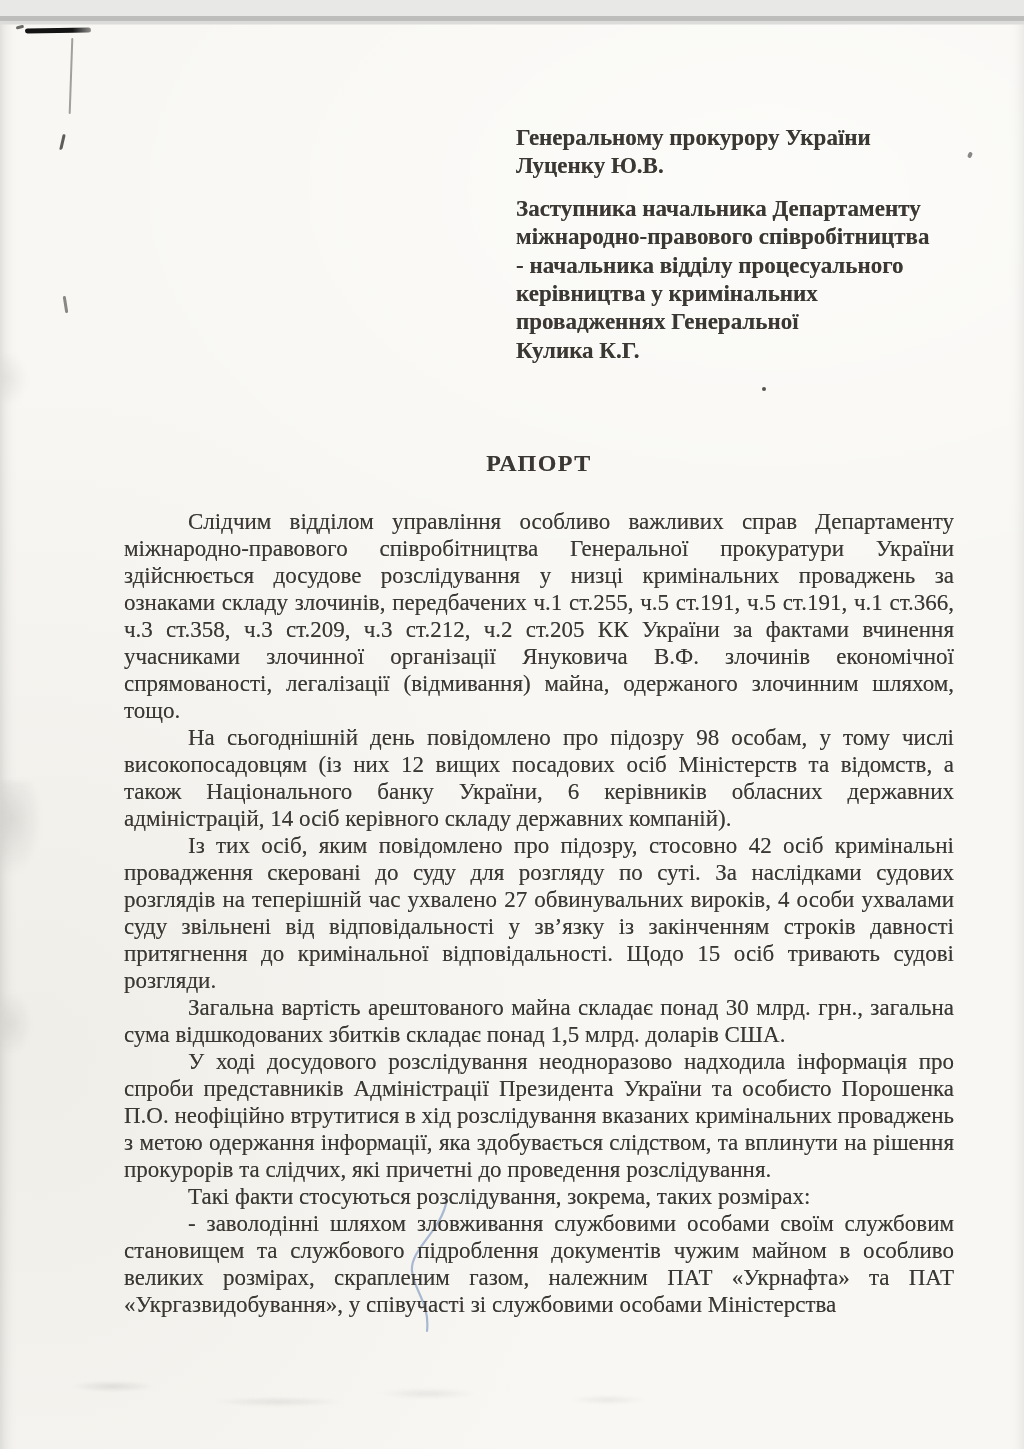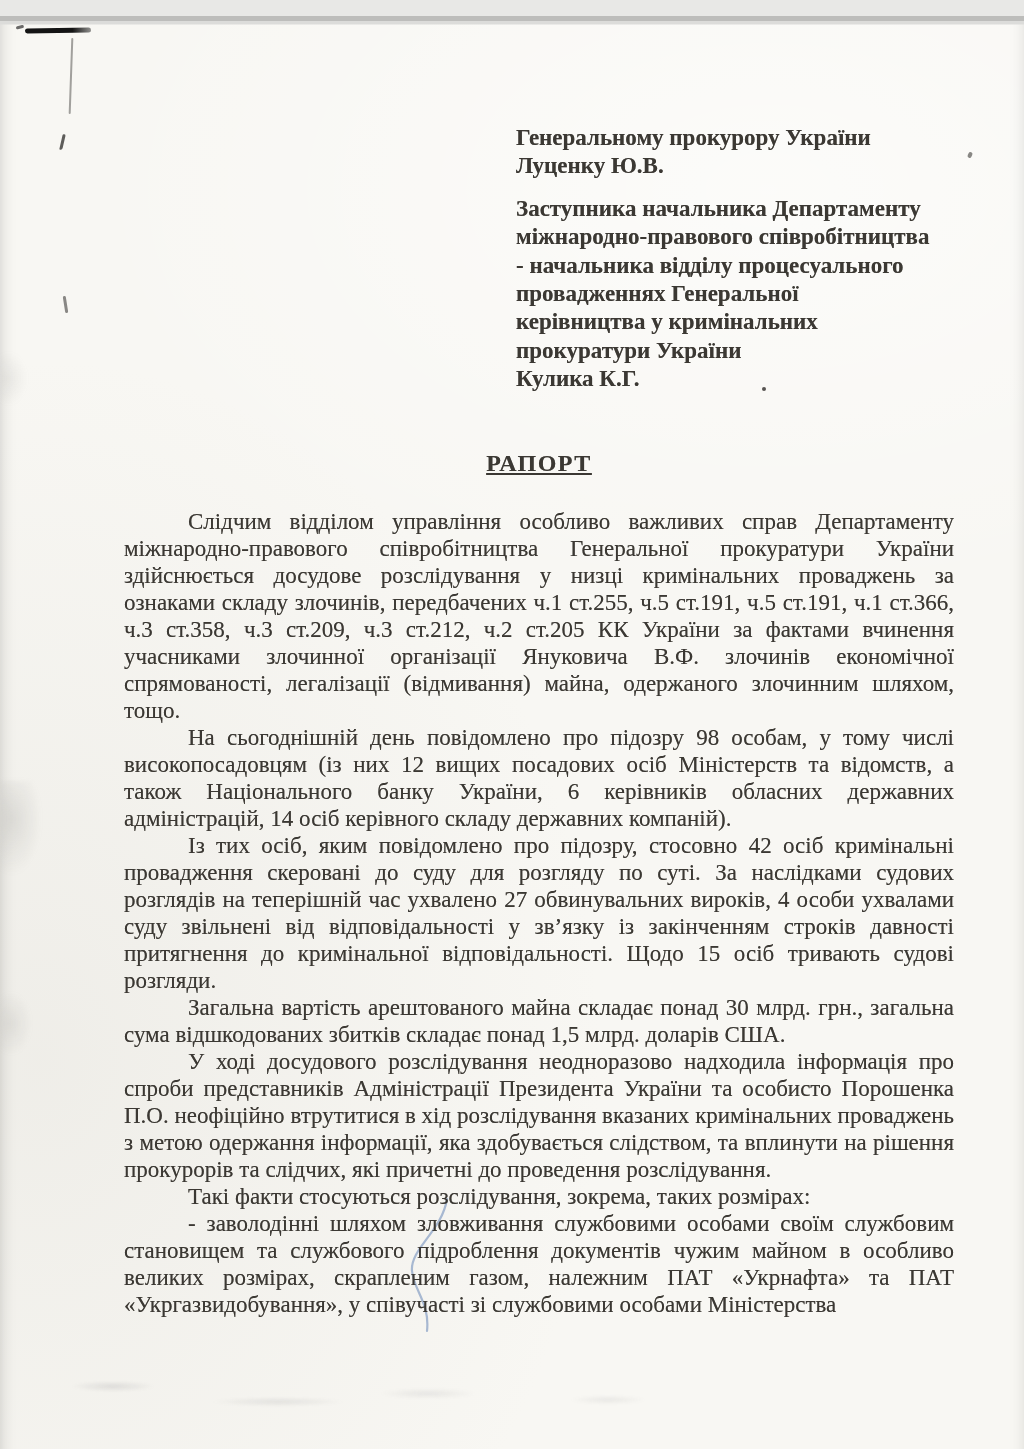--- a/index.html
+++ b/index.html
@@ -149,21 +149,20 @@
 
   
   .report-title {
     position: absolute;
     left: 124px; top: 434px;
     width: 830px;
     text-align: center;
     font-weight: bold;
     font-size: 24px;
     letter-spacing: 1.5px;
-    text-decoration: underline;
   }
 
   
   .report-body {
     position: absolute;
     left: 124px; top: 492px;
     width: 830px;
     font-size: 23px;
     line-height: 27px;
     text-align: justify;
@@ -199,23 +198,22 @@
 
   <div class="recipient txt">
     <div class="addressee-group">
       <div>Генеральному прокурору України</div>
       <div>Луценку Ю.В.</div>
     </div>
     <div class="author-group">
       <div>Заступника начальника Департаменту</div>
       <div>міжнародно-правового співробітництва</div>
       <div>- начальника відділу процесуального</div>
+      <div>керівництва у кримінальних</div>
       <div>провадженнях Генеральної</div>
-      <div>керівництва у кримінальних</div>
-      <div>прокуратури України</div>
       <div>Кулика К.Г.</div>
     </div>
   </div>
 
   <div class="report-title txt">РАПОРТ</div>
 
   <div class="report-body txt">
     <p>Слідчим відділом управління особливо важливих справ Департаменту міжнародно-правового співробітництва Генеральної прокуратури України здійснюється досудове розслідування у низці кримінальних проваджень за ознаками складу злочинів, передбачених ч.1 ст.255, ч.5 ст.191, ч.5 ст.191, ч.1 ст.366, ч.3 ст.358, ч.3 ст.209, ч.3 ст.212, ч.2 ст.205 КК України за фактами вчинення учасниками злочинної організації Януковича В.Ф. злочинів економічної спрямованості, легалізації (відмивання) майна, одержаного злочинним шляхом, тощо.</p>
     <p>На сьогоднішній день повідомлено про підозру 98 особам, у тому числі високопосадовцям (із них 12 вищих посадових осіб Міністерств та відомств, а також Національного банку України, 6 керівників обласних державних адміністрацій, 14 осіб керівного складу державних компаній).</p>
     <p>Із тих осіб, яким повідомлено про підозру, стосовно 42 осіб кримінальні провадження скеровані до суду для розгляду по суті. За наслідками судових розглядів на теперішній час ухвалено 27 обвинувальних вироків, 4 особи ухвалами суду звільнені від відповідальності у зв’язку із закінченням строків давності притягнення до кримінальної відповідальності. Щодо 15 осіб тривають судові розгляди.</p>

